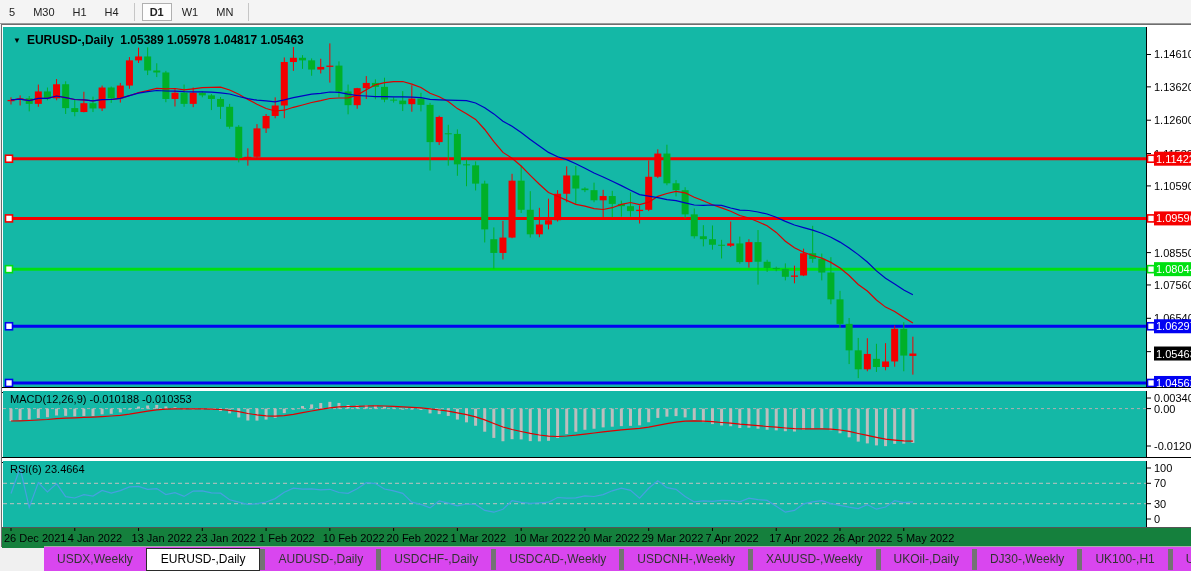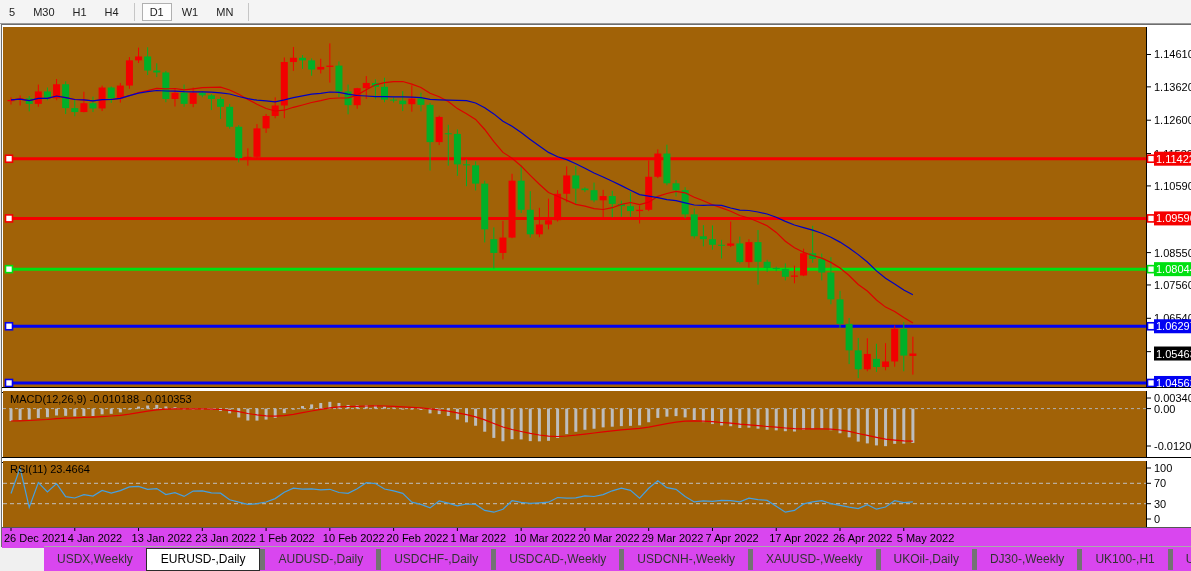--- a/index.html
+++ b/index.html
@@ -2,35 +2,35 @@
 <html><head>
 <meta charset="utf-8">
 <style>
   html,body{margin:0;padding:0;}
   body{width:1191px;height:571px;position:relative;background:#f0f0f0;
        font-family:"Liberation Sans","DejaVu Sans",sans-serif;overflow:hidden;}
   
   #toolbar{position:absolute;left:0;top:0;width:1191px;height:23px;background:#f4f4f4;
            border-bottom:1px solid #9a9a9a;display:flex;align-items:center;}
   .tf-btn{font-size:11px;color:#222;padding:2px 7px;margin:0 1px;border:1px solid transparent;cursor:default;}
-  .tf-btn.active{background:#fdfdfd;border:1px solid #b0b0b0;}
+  .tf-btn.active{background:#fdfdfd;border:1px solid #b0b0b0;font-weight:bold;}
   .tf-sep{width:1px;height:18px;background:#c6c6c6;margin:0 6px;}
   
   #chart-window{position:absolute;left:1px;top:24px;width:1190px;height:522px;background:#fff;
                 border-left:1px solid #6e6e6e;border-top:1px solid #6e6e6e;}
-  .pane{position:absolute;background:#a16207;}
+  .pane{position:absolute;background:#14b8a6;}
   .axis{position:absolute;background:#fff;border-left:1px solid #000;}
   svg{display:block;overflow:visible;}
   #main-title{position:absolute;left:11px;top:8px;font-size:12px;font-weight:bold;color:#000;z-index:5;}
   #main-title .dd{font-size:8px;position:relative;top:-1px;margin-right:6px;}
   .panel-label{position:absolute;left:7px;top:2px;font-size:11px;color:#000;z-index:5;}
   .splitter{position:absolute;left:0;width:1190px;height:4px;background:#fff;
             border-top:1px solid #000;border-bottom:1px solid #000;}
   
-  #date-axis{position:absolute;left:0px;top:502px;width:1190px;height:20px;background:#d946ef;border-top:1px solid #555;}
+  #date-axis{position:absolute;left:0px;top:502px;width:1190px;height:20px;background:#15803d;border-top:1px solid #555;}
   
   #tabbar{position:absolute;left:0;top:546px;width:1191px;height:25px;background:#d946ef;
           border-top:1px solid #aaa;display:flex;align-items:center;overflow:hidden;margin-left:44px;}
   .tab{font-size:12px;color:#333;padding:3px 13px;white-space:nowrap;border-left:5px solid #737373;cursor:default;height:15px;line-height:15px;}
   .tab:first-child{border-left:none;}
   .tab.active{background:#fff;border:1px solid #2b2b2b;color:#000;padding:3px 14px;}
 </style>
 </head>
 <body>
 
@@ -40,20 +40,23 @@
     <div class="tf-btn">H1</div>
     <div class="tf-btn">H4</div>
     <div class="tf-sep"></div>
     <div class="tf-btn active">D1</div>
     <div class="tf-btn">W1</div>
     <div class="tf-btn">MN</div>
     <div class="tf-sep"></div>
   </div>
 
 <div id="chart-window">
+  <div id="main-title">
+    <span class="dd">▼</span><span>EURUSD-,Daily</span>&nbsp;&nbsp;<span>1.05389 1.05978 1.04817 1.05463</span>
+  </div>
 
   <div class="pane" style="left:1px;top:2px;width:1143px;height:360px">
     <svg id="main-svg" width="1143" height="360">
         <g>
           <line x1="2" y1="131.71606978879686" x2="1143" y2="131.71606978879686" stroke="#f50000" stroke-width="3"></line>
           <rect x="2.5" y="128.21606978879686" width="7" height="7" fill="#fff" stroke="#f50000" stroke-width="1.6"></rect>
           <line x1="2" y1="191.40899908172597" x2="1143" y2="191.40899908172597" stroke="#f50000" stroke-width="3"></line>
           <rect x="2.5" y="187.90899908172597" width="7" height="7" fill="#fff" stroke="#f50000" stroke-width="1.6"></rect>
           <line x1="2" y1="242.14471992653768" x2="1143" y2="242.14471992653768" stroke="#00e011" stroke-width="3"></line>
           <rect x="2.5" y="238.64471992653768" width="7" height="7" fill="#fff" stroke="#00e011" stroke-width="1.6"></rect>
@@ -433,21 +436,21 @@
         <text x="7" y="21.6" font-size="11" fill="#000">0.00</text>
         <line x1="0" y1="55.01525" x2="4" y2="55.01525" stroke="#000"></line>
         <text x="7" y="59.01525" font-size="11" fill="#000">-0.01205</text>
       </svg>
   </div>
 
   <div class="splitter" style="top:432px"></div>
 
   <div class="pane" style="left:1px;top:436px;width:1143px;height:66px">
     <div class="panel-label">
-      <span>RSI(11)</span> <span>23.4664</span>
+      <span>RSI(6)</span> <span>23.4664</span>
     </div>
     <svg id="rsi-svg" width="1143" height="66">
         <line x1="0" y1="22.3" x2="1143" y2="22.3" stroke="#c0c0c0" stroke-dasharray="4 3"></line>
         <line x1="0" y1="42.7" x2="1143" y2="42.7" stroke="#c0c0c0" stroke-dasharray="4 3"></line>
         <polyline points="8,32.5 17.11,7.0 26.22,46.4 35.33,21.5 44.44,30.9 53.55,22.6 62.66,35.7 71.77,37.0 80.88,33.6 89.99,35.1 99.1,29.4 108.21,32.1 117.32,29.6 126.42999999999999,25.9 135.54,25.4 144.64999999999998,28.3 153.76,27.6 162.87,33.6 171.98,31.7 181.08999999999997,35.4 190.2,30.1 199.31,29.9 208.42,31.8 217.52999999999997,32.2 226.64,38.8 235.75,41.1 244.85999999999999,43.4 253.96999999999997,42.7 263.08,41.0 272.19,37.6 281.29999999999995,31.3 290.40999999999997,27.1 299.52,28.2 308.63,27.9 317.74,28.8 326.84999999999997,28.3 335.96,31.5 345.07,32.3 354.17999999999995,27.7 363.28999999999996,21.7 372.4,22.6 381.51,28.0 390.62,29.9 399.72999999999996,32.3 408.84,41.1 417.95,43.4 427.05999999999995,46.9 436.16999999999996,40.0 445.28,42.2 454.39,44.8 463.5,43.0 472.60999999999996,43.4 481.71999999999997,49.4 490.83,51.2 499.93999999999994,48.3 509.04999999999995,39.7 518.16,41.3 527.27,42.4 536.38,41.9 545.49,41.2 554.5999999999999,36.5 563.7099999999999,37.2 572.8199999999999,36.9 581.93,34.8 591.04,35.5 600.15,33.6 609.26,29.8 618.37,27.2 627.48,29.3 636.5899999999999,37.2 645.6999999999999,27.3 654.81,19.7 663.92,26.7 673.03,28.3 682.14,35.4 691.25,40.9 700.3599999999999,39.9 709.4699999999999,40.3 718.5799999999999,39.4 727.6899999999999,39.7 736.8,40.8 745.91,37.2 755.02,38.6 764.13,39.4 773.24,45.3 782.3499999999999,51.2 791.4599999999999,49.4 800.5699999999999,42.9 809.68,40.8 818.79,39.7 827.9,42.6 837.01,44.3 846.1199999999999,46.1 855.2299999999999,47.6 864.3399999999999,43.7 873.4499999999999,48.2 882.56,46.0 891.67,39.7 900.78,41.7 909.89,40.8 " fill="none" stroke="#46a0e0" stroke-width="1.2"></polyline>
       </svg>
   </div>
   <div class="axis" style="left:1144px;top:436px;width:46px;height:66px">
     <svg id="rsi-axis-svg" width="46" height="66">
         <line x1="0" y1="7" x2="4" y2="7" stroke="#000"></line>

